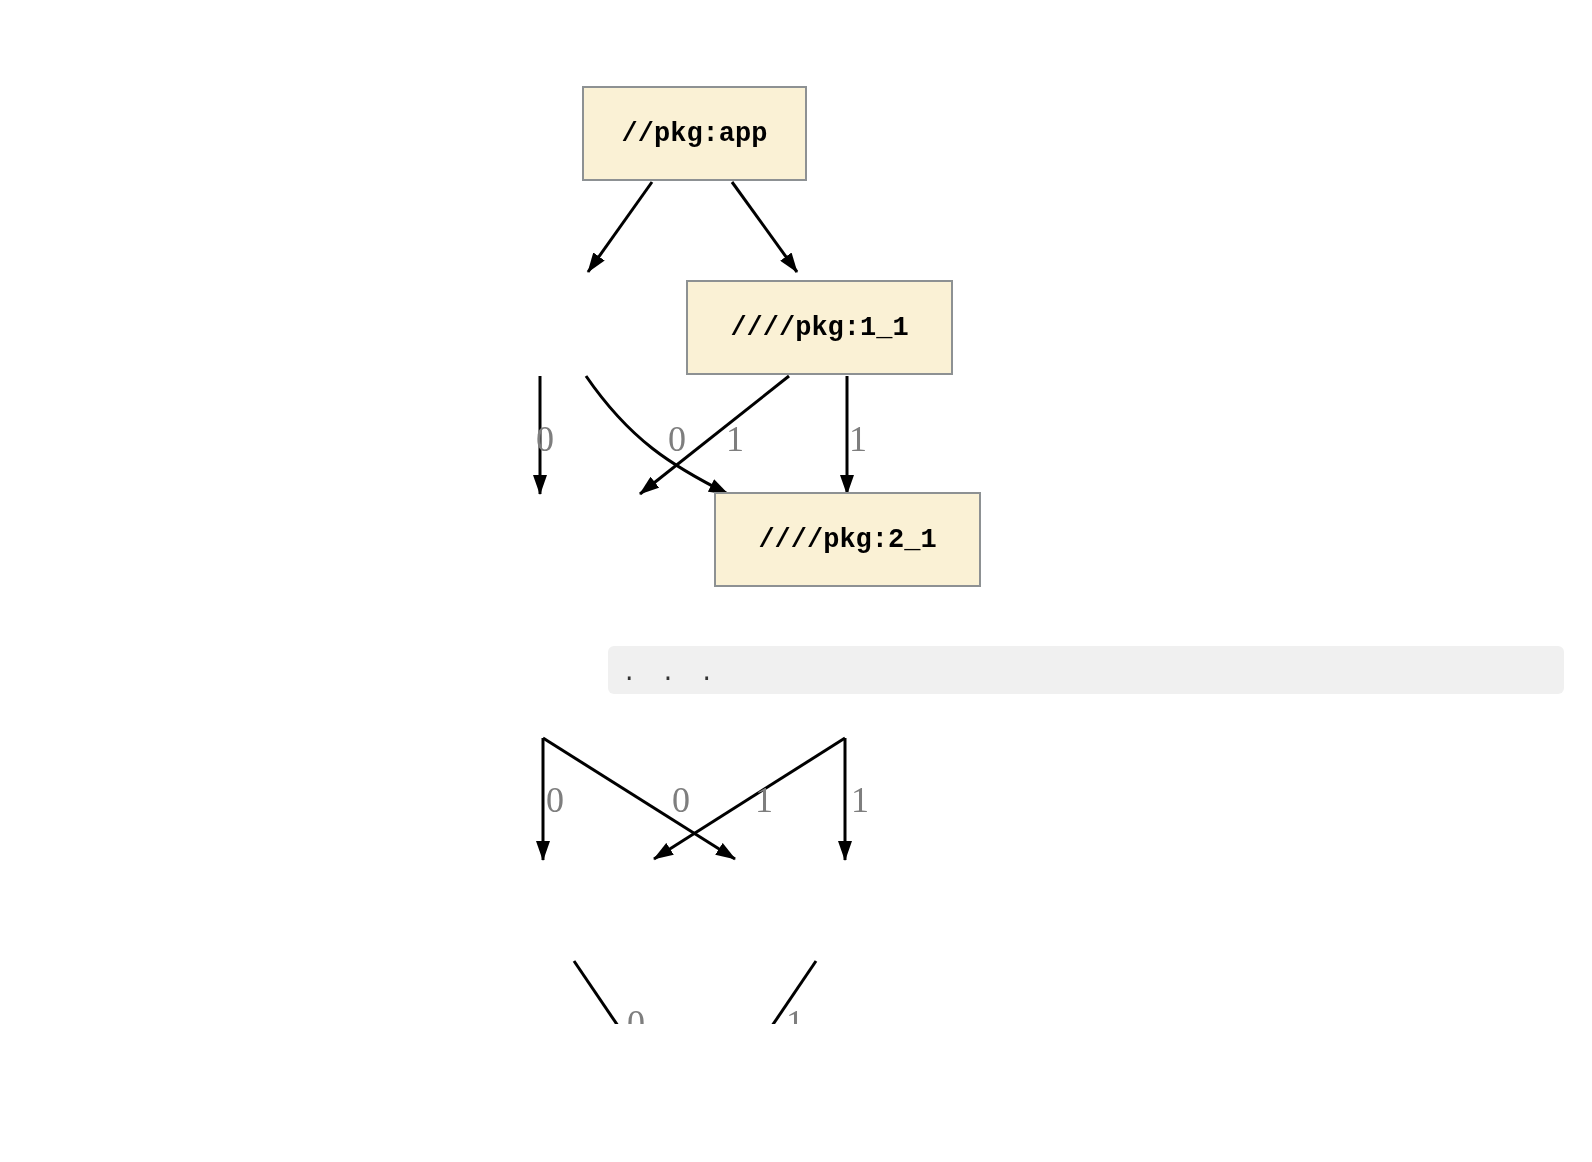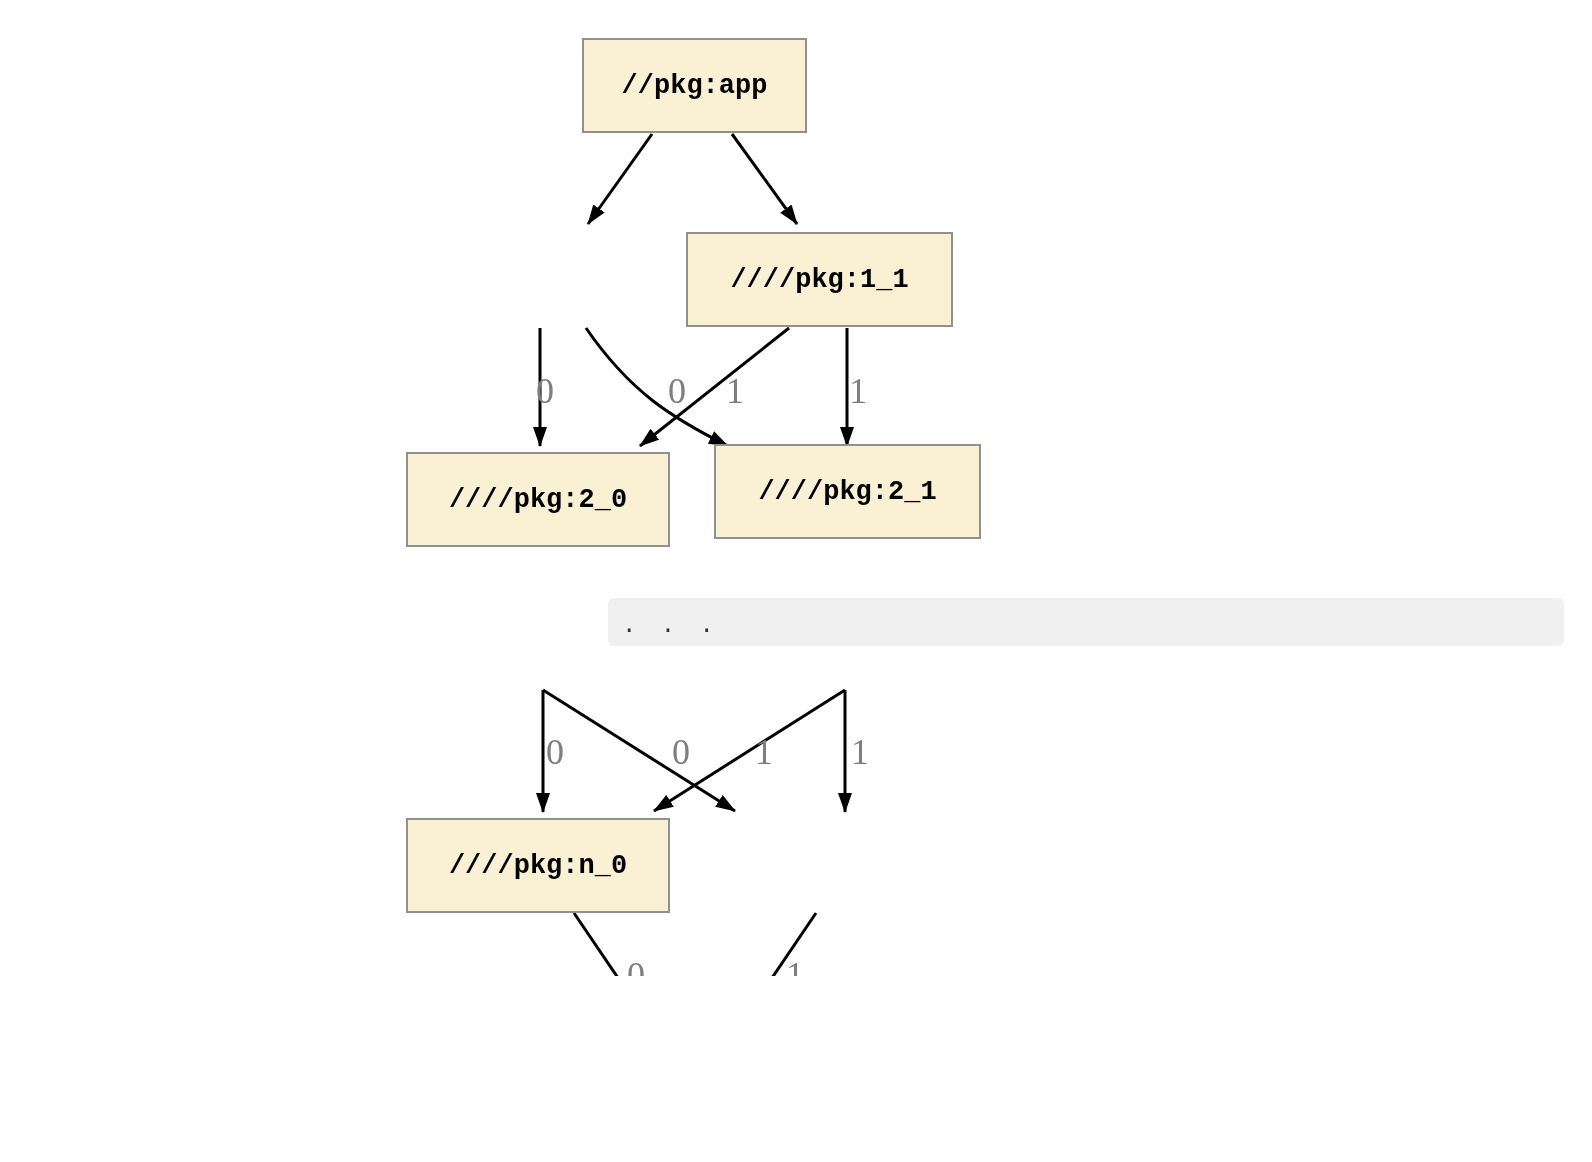--- a/index.html
+++ b/index.html
@@ -13,20 +13,21 @@
   }
   * { margin: 0; padding: 0; box-sizing: border-box; }
   html, body { background: var(--page-bg); }
   .canvas {
     position: relative;
     width: 1592px;
     height: 976px;
     background: var(--page-bg);
     overflow: hidden;
     font-family: "Liberation Sans", sans-serif;
+    margin-top: 48px;
   }
   svg.edges {
     position: absolute;
     left: 0; top: 0;
     width: 1592px; height: 1162px;
   }
   svg.edges path.edge {
     fill: none;
     stroke: var(--edge);
     stroke-width: 3;
@@ -96,24 +97,22 @@
     <path class="edge" d="M845,690 L845,812" marker-end="url(#arrowhead)"></path>
 
     <path class="edge" d="M574,913 L654,1031" marker-end="url(#arrowhead)"></path>
     <path class="edge" d="M816,913 L736,1031" marker-end="url(#arrowhead)"></path>
   </svg>
 
   <div class="node" style="left:582px;top:38px;width:225px;height:95px">//pkg:app</div>
 
   <div class="node" style="left:686px;top:232px;width:267px;height:95px">////pkg:1_1</div>
 
-  <div class="node" style="left:406px;top:452px;width:264px;height:95px">////pkg:2_0</div>
   <div class="node" style="left:714px;top:444px;width:267px;height:95px">////pkg:2_1</div>
 
-  <div class="node" style="left:406px;top:818px;width:264px;height:95px">////pkg:n_0</div>
 
 
   <div class="band">
     <span>. . .</span>
   </div>
 
   <span class="edge-label" style="left:536px;top:373px">0</span>
   <span class="edge-label" style="left:668px;top:373px">0</span>
   <span class="edge-label" style="left:726px;top:373px">1</span>
   <span class="edge-label" style="left:849px;top:373px">1</span>

